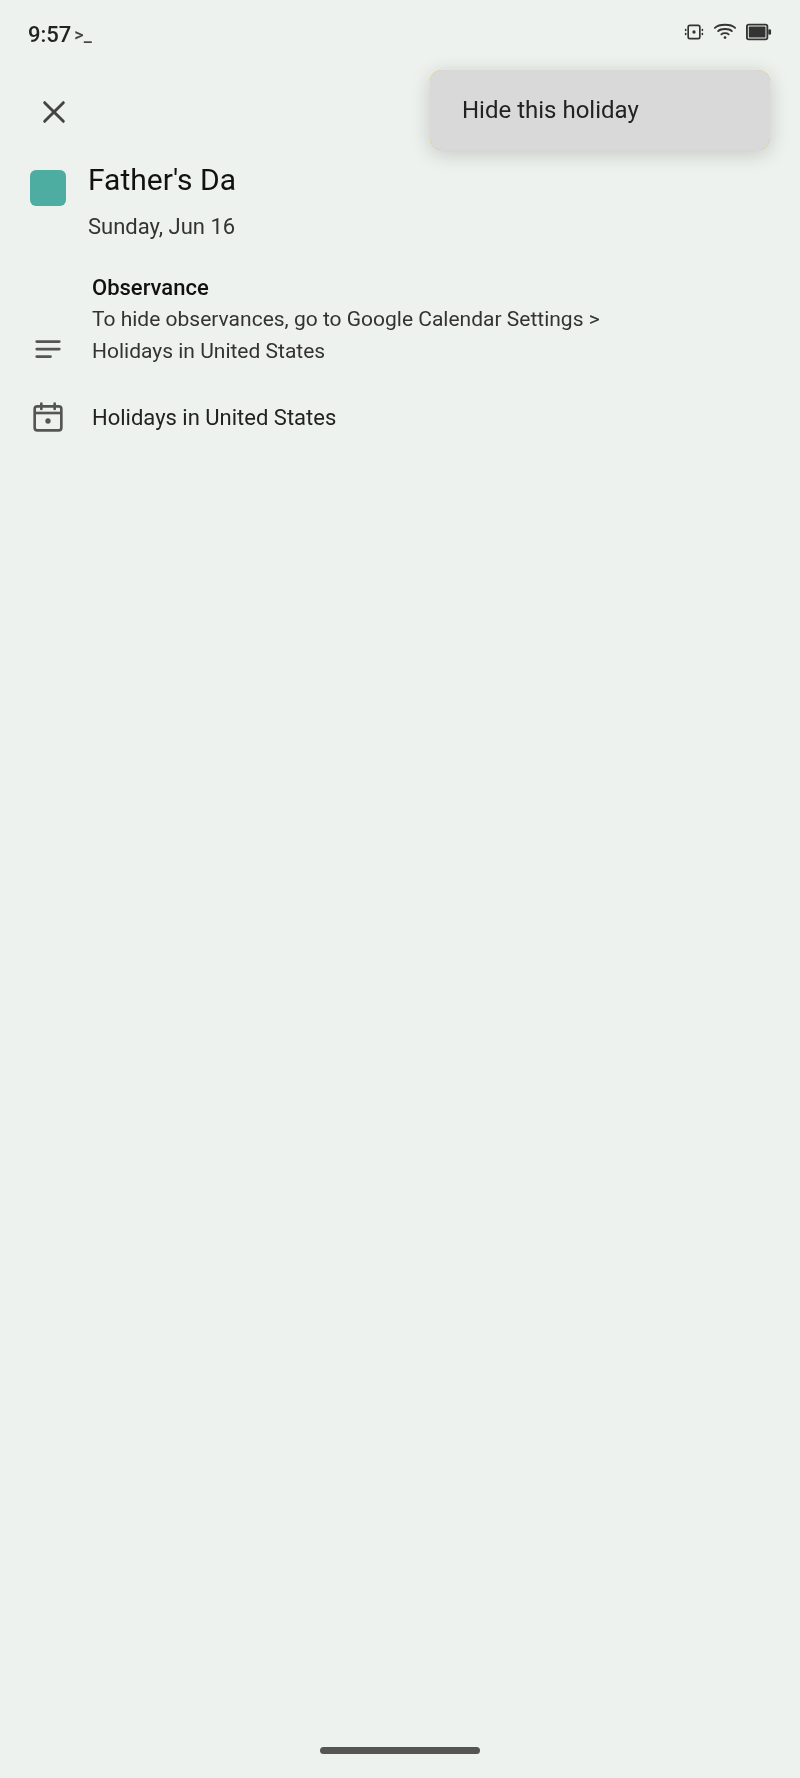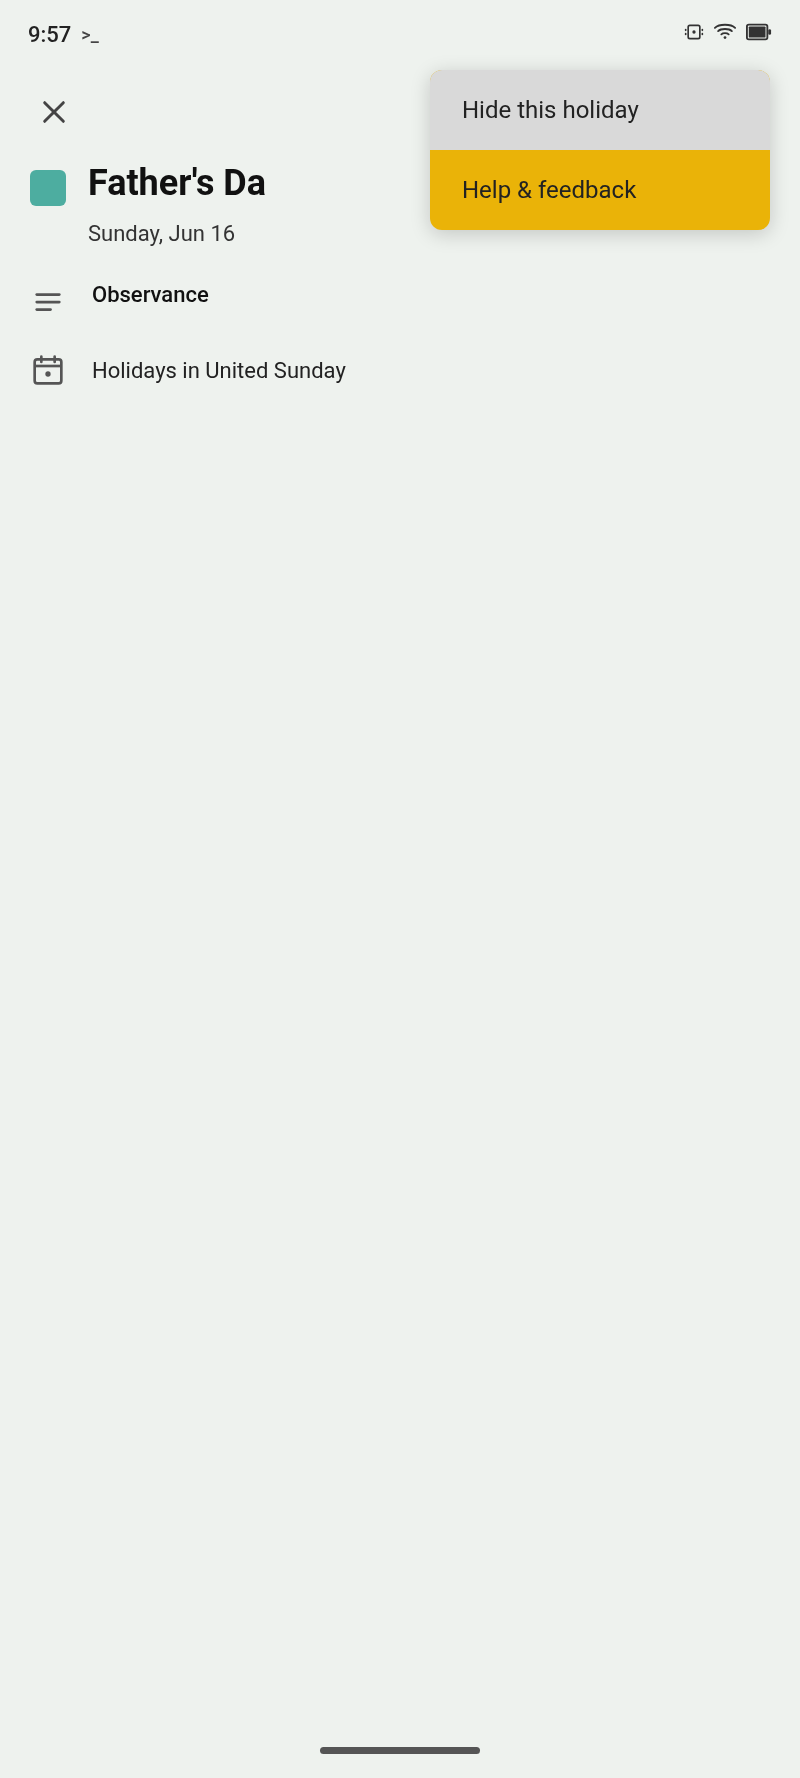--- a/index.html
+++ b/index.html
@@ -22,21 +22,21 @@
       padding: 18px 28px 10px 28px;
       height: 60px;
     }
 
     .status-time {
       font-size: 22px;
       font-weight: 500;
       color: #222;
       display: flex;
       align-items: center;
-      gap: 10px;
+      gap: 3px;
     }
 
     .status-terminal {
       font-size: 18px;
       color: #444;
     }
 
     .status-icons {
       display: flex;
       align-items: center;
@@ -120,36 +120,36 @@
       flex-shrink: 0;
       margin-top: 8px;
     }
 
     .event-title-block {
       display: flex;
       flex-direction: column;
     }
 
     .event-title {
-      font-size: 36px;
-      font-weight: 700;
+      font-size: 30px;
+      font-weight: 400;
       color: #111;
       line-height: 1.2;
     }
 
     .event-date {
       font-size: 22px;
       color: #333;
       margin-top: 16px;
     }
 
     
     .detail-row {
       display: flex;
-      align-items: flex-start;
+      align-items: flex-end;
       gap: 26px;
       margin-bottom: 32px;
     }
 
     .detail-icon {
       width: 36px;
       height: 36px;
       flex-shrink: 0;
       display: flex;
       align-items: center;
@@ -268,23 +268,20 @@
         <rect x="24" y="8" width="3" height="6" rx="1.5" fill="#333"></rect>
       </svg>
     </span>
   </div>
 </div>
 
 <div class="dropdown-menu">
   <div class="dropdown-item">
     <span>Hide this holiday</span>
   </div>
-  <div class="dropdown-item">
-    <span>Help &amp; feedback</span>
-  </div>
 </div>
 
 <div class="content">
 
   <div class="close-row">
     <button class="close-btn" aria-label="Close">
       <svg viewBox="0 0 24 24" fill="none" xmlns="http://www.w3.org/2000/svg">
         <line x1="4" y1="4" x2="20" y2="20" stroke="#444" stroke-width="2.5" stroke-linecap="round"></line>
         <line x1="20" y1="4" x2="4" y2="20" stroke="#444" stroke-width="2.5" stroke-linecap="round"></line>
       </svg>
@@ -302,31 +299,32 @@
   <div class="detail-row">
     <div class="detail-icon">
       <svg viewBox="0 0 24 24" fill="none" xmlns="http://www.w3.org/2000/svg" width="30" height="30">
         <line x1="3" y1="6" x2="21" y2="6" stroke="#555" stroke-width="2.2" stroke-linecap="round"></line>
         <line x1="3" y1="12" x2="21" y2="12" stroke="#555" stroke-width="2.2" stroke-linecap="round"></line>
         <line x1="3" y1="18" x2="14" y2="18" stroke="#555" stroke-width="2.2" stroke-linecap="round"></line>
       </svg>
     </div>
     <div class="detail-text-block">
       <span class="detail-label">Observance</span>
+      <span class="detail-description">To hide observances, go to Google Calendar Settings &gt; Holidays in United States</span>
     </div>
   </div>
 
   <div class="calendar-row">
     <div class="calendar-icon">
       <svg viewBox="0 0 24 24" fill="none" xmlns="http://www.w3.org/2000/svg" width="32" height="32">
         <rect x="2" y="4" width="20" height="18" rx="2" stroke="#555" stroke-width="2"></rect>
         <line x1="2" y1="9" x2="22" y2="9" stroke="#555" stroke-width="2"></line>
         <line x1="7" y1="2" x2="7" y2="6" stroke="#555" stroke-width="2" stroke-linecap="round"></line>
         <line x1="17" y1="2" x2="17" y2="6" stroke="#555" stroke-width="2" stroke-linecap="round"></line>
         <circle cx="12" cy="15" r="2" fill="#555"></circle>
       </svg>
     </div>
-    <span class="calendar-name">Holidays in United Sunday</span>
+    <span class="calendar-name">Holidays in United States</span>
   </div>
 
 </div>
 
 <div class="home-bar"></div>
 
 </body></html>

